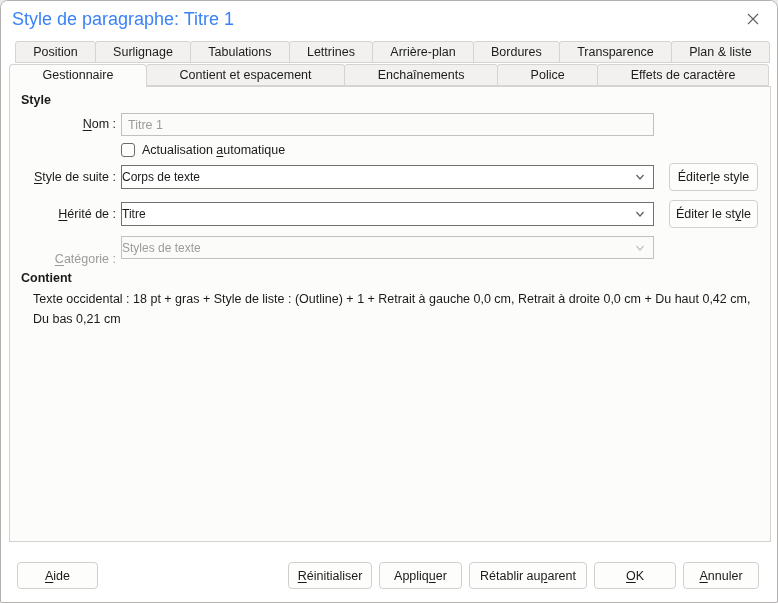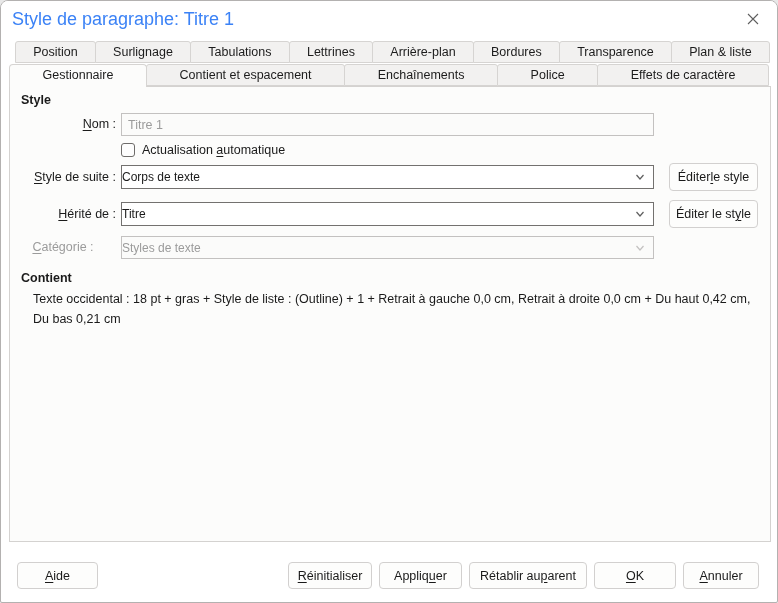--- a/index.html
+++ b/index.html
@@ -183,21 +183,21 @@
     <div class="combobox" style="top:115px;">
       <span>Titre</span>
       <span class="chev">
         <svg width="12" height="12" viewBox="0 0 12 12">
             <polyline points="2.5,4 6,8 9.5,4" fill="none" stroke="#5f5f5f" stroke-width="1.2"></polyline>
           </svg>
       </span>
     </div>
     <button class="btn edit-btn" style="top:113px;">Éditer le st<u>y</u>le</button>
 
-    <label class="form-label disabled" style="top:149px; line-height:23px;text-align:center;"><u>C</u>atégorie :</label>
+    <label class="form-label disabled" style="top:161px; line-height:23px;"><u>C</u>atégorie :</label>
     <div class="combobox disabled" style="top:149px;">
       <span>Styles de texte</span>
       <span class="chev">
         <svg width="12" height="12" viewBox="0 0 12 12">
             <polyline points="2.5,4 6,8 9.5,4" fill="none" stroke="#c3c1c0" stroke-width="1.2"></polyline>
           </svg>
       </span>
     </div>
 
     <div class="section-heading heading-contains">Contient</div>

